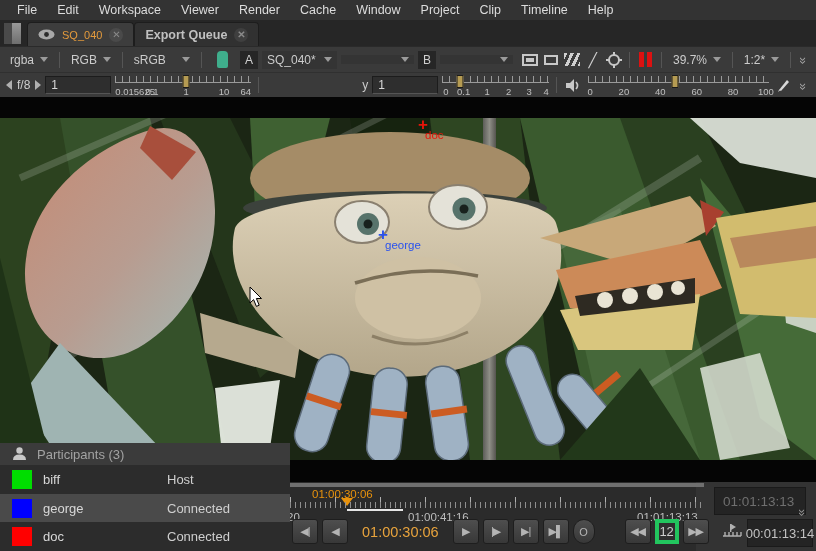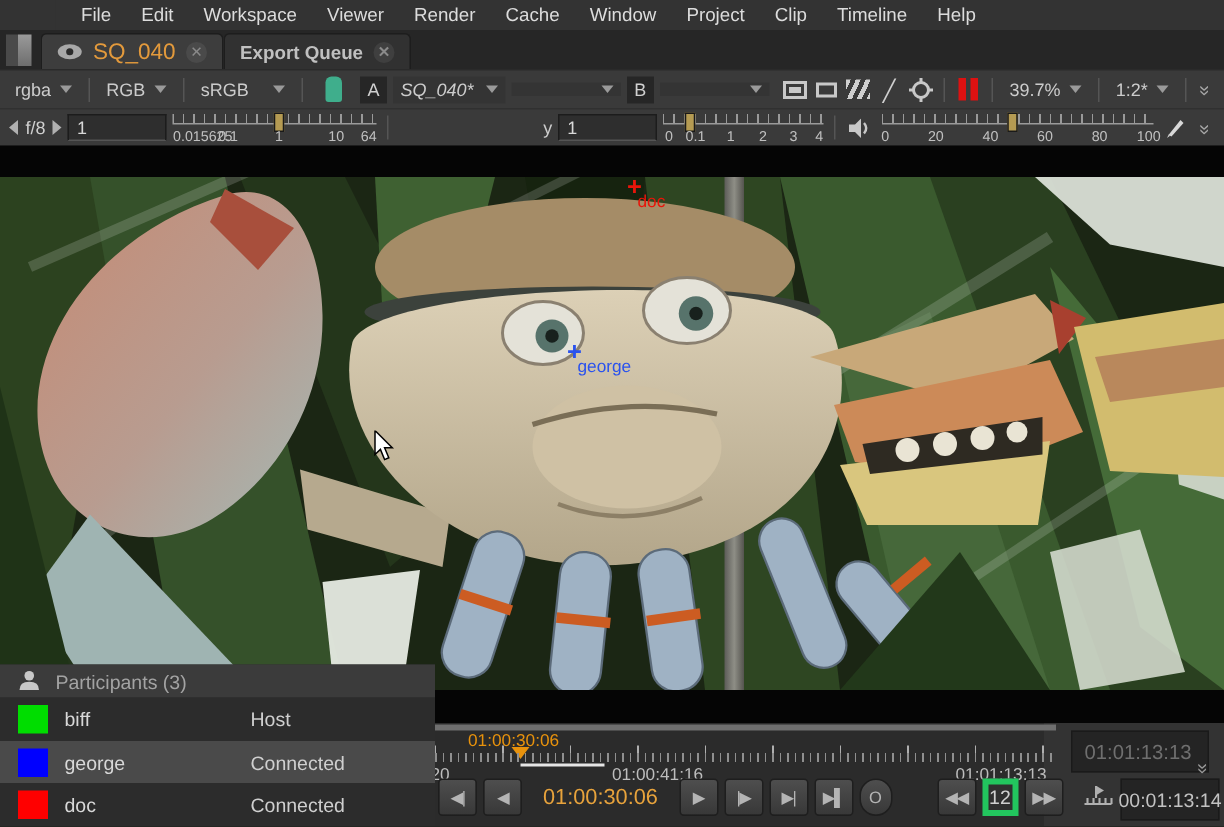--- a/index.html
+++ b/index.html
@@ -1,44 +1,44 @@
 <!DOCTYPE html>
 <html><head>
 <meta charset="utf-8">
 <style>
   * { margin:0; padding:0; box-sizing:border-box; }
   html,body { width:816px; height:551px; background:#222; overflow:hidden; }
   body { font-family:"Liberation Sans", sans-serif; font-size:12px; color:#d4d4d4; }
   .app { position:relative; width:816px; height:551px; background:#333333; overflow:hidden; }
 
   
-  .menubar { display:flex; align-items:center; height:20px; background:#333333; padding-left:8px; gap:2px;margin-left:37px; }
+  .menubar { display:flex; align-items:center; height:20px; background:#333333; padding-left:8px; gap:2px; }
   .menu-item { padding:2px 9px; color:#dcdcdc; font-size:12.5px; cursor:default; }
 
   
   .tabbar { display:flex; align-items:flex-end; height:26px; background:#262626; }
   .pane-icon { width:17px; height:21px; margin:0 6px 2px 4px; display:flex; }
   .pane-icon .l { width:8px; background:#4a4a4a; }
   .pane-icon .r { width:9px; background:linear-gradient(180deg,#9a9a9a,#6e6e6e); }
   .tab { display:flex; align-items:center; gap:7px; height:24px; padding:0 10px; background:#3d3d3d; border:1px solid #1d1d1d; border-bottom:none; border-radius:4px 4px 0 0; }
   .tab.inactive { background:#313131; color:#c0c0c0;font-weight:bold; }
   .tab .eye { width:17px; height:11px; }
-  .tab-label-active { color:#e39a3c; font-size:15px; }
+  .tab-label-active { color:#e39a3c; font-size:11px; }
   .tab-label { font-size:12.5px; }
   .tab-close { color:#8a8a8a; font-size:10px; width:14px; height:14px; border-radius:7px; background:#4a4a4a; display:flex; align-items:center; justify-content:center; }
   .tab.inactive .tab-close { background:#3f3f3f; }
 
   
   .toolbar { display:flex; align-items:center; height:26px; background:#3a3a3a; border-top:1px solid #2a2a2a; padding:0 6px; gap:4px; font-size:12px; color:#cccccc; }
   .toolbar2 { height:25px; border-top:1px solid #303030; }
   .dd { display:flex; align-items:center; gap:6px; padding:2px 4px; }
   .caret { width:0; height:0; border-left:4px solid transparent; border-right:4px solid transparent; border-top:5px solid #9a9a9a; }
   .sep { width:1px; height:16px; background:#555; margin:0 3px; }
   .chip { background:#262626; padding:2px 5px; color:#d0d0d0; }
-  .ddbox { display:flex; align-items:center; justify-content:space-between; width:86px; padding:2px 5px; background:#343434;font-style:italic; }
+  .ddbox { display:flex; align-items:center; justify-content:space-between; width:86px; padding:2px 5px; background:#343434; }
   .ddbox.empty { width:84px; }
   .teal-icon { width:13px; height:17px; background:#3fae8c; border-radius:4px 4px 2px 2px; margin:0 8px; }
   .iconbtn { width:20px; height:18px; display:flex; align-items:center; justify-content:center; color:#c8c8c8; }
   .icn-dispwin { width:16px; height:12px; border:2px solid #c8c8c8; display:flex; align-items:center; justify-content:center; }
   .icn-dispwin .in { width:8px; height:4px; background:#c8c8c8; }
   .icn-rect { width:14px; height:10px; border:2px solid #c8c8c8; }
   .icn-wipe { width:16px; height:13px; background:repeating-linear-gradient(115deg,#cfcfcf 0 3px,transparent 3px 6px); }
   .icn-slash { font-size:14px; color:#d0d0d0; }
   .pause-icon { display:flex; gap:3px; margin:0 2px; }
   .pause-icon div { width:5px; height:15px; background:#dd1111; }

